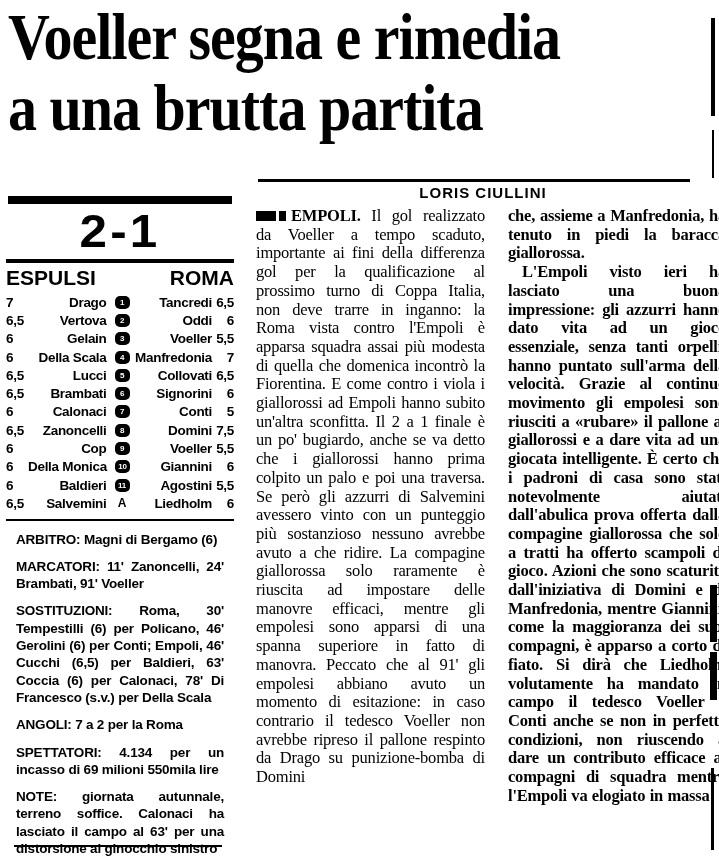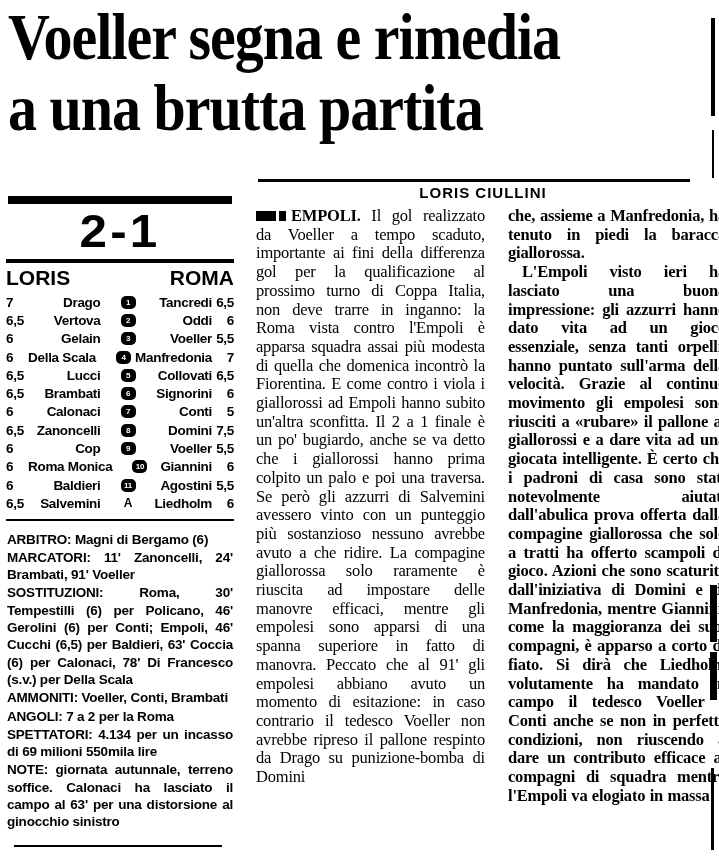--- a/index.html
+++ b/index.html
@@ -22,32 +22,32 @@
   .score{
     text-align:center;font-weight:900;font-size:47px;line-height:50px;
     letter-spacing:3px;font-family:"Liberation Sans", sans-serif;
     transform:scale(1.05,1);transform-origin:center top;
   }
   .score-rule{height:4px;background:#000;margin:3px 0 2px 0;}
   .teams{display:flex;justify-content:space-between;font-weight:900;font-size:21px;line-height:25px;letter-spacing:0px;}
   .lineup{margin-top:3px;}
   .srow{display:flex;align-items:center;height:18.3px;font-size:13.5px;font-weight:bold;letter-spacing:-0.3px;}
   .srow .hr{width:22px;text-align:left;}
-  .srow .hn{flex:1;text-align:right;padding-right:20px;white-space:nowrap;}
+  .srow .hn{flex:1;text-align:right;padding-right:8px;white-space:nowrap;}
   .srow .badge{
     width:15px;height:13px;background:#000;color:#fff;border-radius:5px;
     display:flex;align-items:center;justify-content:center;
     font-size:8px;font-weight:bold;flex:0 0 auto;
   }
   .srow.coach .badge{background:transparent;color:#000;font-size:12px;font-weight:900;border-radius:0;}
   .srow .an{flex:1;text-align:right;padding-left:4px;white-space:nowrap;}
   .srow .ar{width:22px;text-align:right;}
   .lineup-rule{height:2px;background:#000;margin:6px 0 0 0;}
   .stats{margin-top:10px;font-size:13.5px;line-height:17.3px;font-weight:bold;text-align:justify;letter-spacing:-0.2px;}
-  .stats p{margin:1px;}
+  .stats p{margin:10px;}
   .stats b{font-weight:900;}
   .bottom-rule{position:absolute;left:14px;top:845px;width:208px;height:2px;background:#000;}
   
   .byline-rule{position:absolute;left:258px;top:179px;width:432px;height:3px;background:#000;}
   .byline{
     position:absolute;left:256px;top:184px;width:454px;text-align:center;
     font-family:"Liberation Sans", sans-serif;font-weight:900;font-size:15px;letter-spacing:1px;
   }
   .col1{position:absolute;left:256px;top:207px;width:229px;}
   .col2{position:absolute;left:508px;top:207px;width:218px;font-weight:bold;}
@@ -72,21 +72,21 @@
   <div class="headline">
     <div>Voeller segna e rimedia</div>
     <div>a una brutta partita</div>
   </div>
 
   <div class="left-col">
     <div class="top-bar"></div>
     <div class="score">2-1</div>
     <div class="score-rule"></div>
     <div class="teams">
-      <span>LORIS</span>
+      <span>ESPULSI</span>
       <span>ROMA</span>
     </div>
 
     <div class="lineup">
       <div class="srow">
         <span class="hr">7</span>
         <span class="hn">Drago</span>
         <span class="badge">1</span>
         <span class="an">Tancredi</span>
         <span class="ar">6,5</span>
@@ -142,21 +142,21 @@
       </div>
       <div class="srow">
         <span class="hr">6</span>
         <span class="hn">Cop</span>
         <span class="badge">9</span>
         <span class="an">Voeller</span>
         <span class="ar">5,5</span>
       </div>
       <div class="srow">
         <span class="hr">6</span>
-        <span class="hn">Roma Monica</span>
+        <span class="hn">Della Monica</span>
         <span class="badge">10</span>
         <span class="an">Giannini</span>
         <span class="ar">6</span>
       </div>
       <div class="srow">
         <span class="hr">6</span>
         <span class="hn">Baldieri</span>
         <span class="badge">11</span>
         <span class="an">Agostini</span>
         <span class="ar">5,5</span>
@@ -168,21 +168,20 @@
         <span class="an">Liedholm</span>
         <span class="ar">6</span>
       </div>
       <div class="lineup-rule"></div>
     </div>
 
     <div class="stats">
       <p><b>ARBITRO:</b><span> Magni di Bergamo (6)</span></p>
       <p><b>MARCATORI:</b><span> 11' Zanoncelli, 24' Brambati, 91' Voeller</span></p>
       <p><b>SOSTITUZIONI:</b><span> Roma, 30' Tempestilli (6) per Policano, 46' Gerolini (6) per Conti; Empoli, 46' Cucchi (6,5) per Baldieri, 63' Coccia (6) per Calonaci, 78' Di Francesco (s.v.) per Della Scala</span></p>
-      <p><b>AMMONITI:</b><span> Voeller, Conti, Brambati</span></p>
       <p><b>ANGOLI:</b><span> 7 a 2 per la Roma</span></p>
       <p><b>SPETTATORI:</b><span> 4.134 per un incasso di 69 milioni 550mila lire</span></p>
       <p><b>NOTE:</b><span> giornata autunnale, terreno soffice. Calonaci ha lasciato il campo al 63' per una distorsione al ginocchio sinistro</span></p>
     </div>
   </div>
 
   <div class="bottom-rule"></div>
 
   <div class="byline-rule"></div>
   <div class="byline">LORIS CIULLINI</div>

